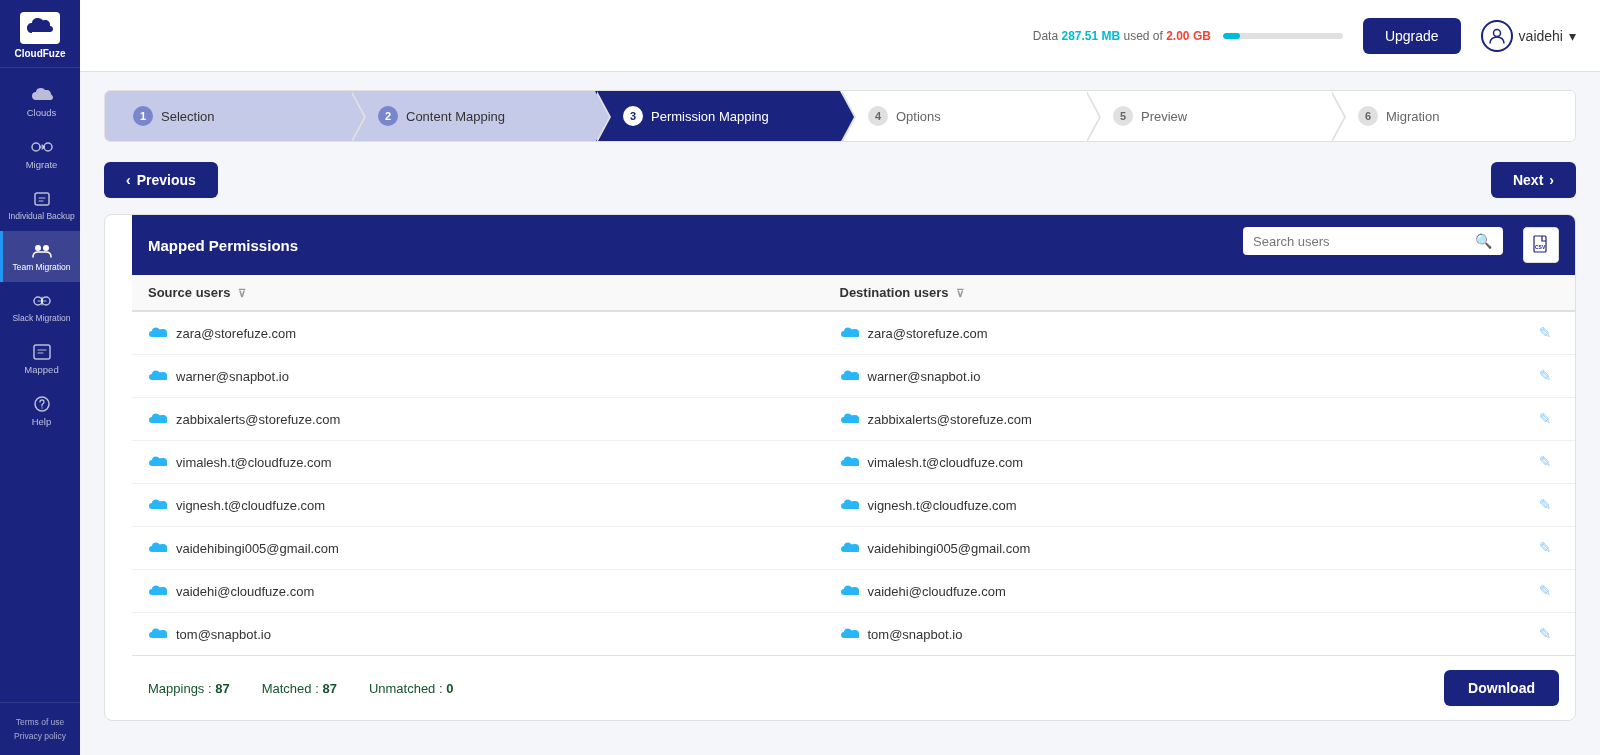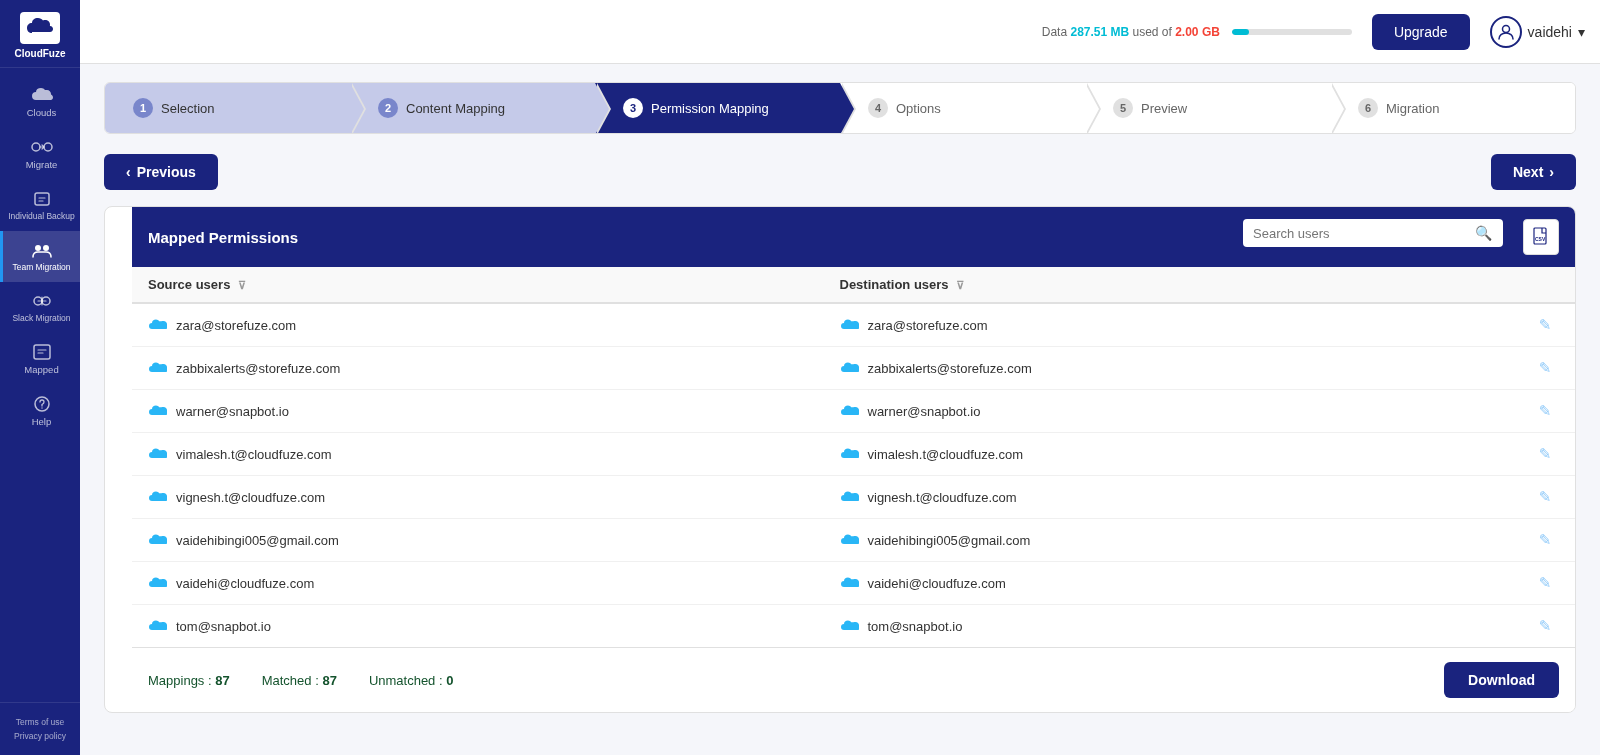--- a/index.html
+++ b/index.html
@@ -84,25 +84,25 @@
       flex: 1;
       display: flex;
       flex-direction: column;
       height: 755px;
       overflow: hidden;
     }
 
     
     .header {
       background: white;
-      height: 64px;
+      height: 72px;
       display: flex;
       align-items: center;
       justify-content: flex-end;
-      padding: 0 15px;
+      padding: 0 24px;
       border-bottom: 1px solid #e0e0e0;
       flex-shrink: 0;
     }
     .header-data {
       display: flex;
       align-items: center;
       gap: 12px;
       margin-right: 20px;
     }
     .header-data-text {
@@ -598,56 +598,56 @@
       </td>
     </tr>
             <tr>
       <td>
         <div class="user-cell">
           <div class="cloud-icon">
             <svg width="18" height="14" viewBox="0 0 18 14" fill="none">
               <path d="M3 11c-2 0-3-1.2-3-3s1-3 3-3c0-2 1.5-3.5 4-3.5 1.4 0 2.6.7 3.2 1.8C13.5 3 14 3 14.5 3c2 0 3.5 1.5 3.5 3v.3c.6.4 1 1.2 1 2-.1 1.5-1.2 2.7-2.5 2.7H3z" fill="#29b6f6"></path>
             </svg>
           </div>
-          <span>zabbixalerts@storefuze.com</span>
-        </div>
-      </td>
-      <td>
-        <div class="user-cell">
-          <div class="cloud-icon">
-            <svg width="18" height="14" viewBox="0 0 18 14" fill="none">
-              <path d="M3 11c-2 0-3-1.2-3-3s1-3 3-3c0-2 1.5-3.5 4-3.5 1.4 0 2.6.7 3.2 1.8C13.5 3 14 3 14.5 3c2 0 3.5 1.5 3.5 3v.3c.6.4 1 1.2 1 2-.1 1.5-1.2 2.7-2.5 2.7H3z" fill="#29b6f6"></path>
-            </svg>
-          </div>
-          <span>zabbixalerts@storefuze.com</span>
+          <span>warner@snapbot.io</span>
+        </div>
+      </td>
+      <td>
+        <div class="user-cell">
+          <div class="cloud-icon">
+            <svg width="18" height="14" viewBox="0 0 18 14" fill="none">
+              <path d="M3 11c-2 0-3-1.2-3-3s1-3 3-3c0-2 1.5-3.5 4-3.5 1.4 0 2.6.7 3.2 1.8C13.5 3 14 3 14.5 3c2 0 3.5 1.5 3.5 3v.3c.6.4 1 1.2 1 2-.1 1.5-1.2 2.7-2.5 2.7H3z" fill="#29b6f6"></path>
+            </svg>
+          </div>
+          <span>warner@snapbot.io</span>
         </div>
       </td>
       <td class="edit-col">
         <button class="edit-btn">✎</button>
       </td>
     </tr>
             <tr>
       <td>
         <div class="user-cell">
           <div class="cloud-icon">
             <svg width="18" height="14" viewBox="0 0 18 14" fill="none">
               <path d="M3 11c-2 0-3-1.2-3-3s1-3 3-3c0-2 1.5-3.5 4-3.5 1.4 0 2.6.7 3.2 1.8C13.5 3 14 3 14.5 3c2 0 3.5 1.5 3.5 3v.3c.6.4 1 1.2 1 2-.1 1.5-1.2 2.7-2.5 2.7H3z" fill="#29b6f6"></path>
             </svg>
           </div>
-          <span>warner@snapbot.io</span>
-        </div>
-      </td>
-      <td>
-        <div class="user-cell">
-          <div class="cloud-icon">
-            <svg width="18" height="14" viewBox="0 0 18 14" fill="none">
-              <path d="M3 11c-2 0-3-1.2-3-3s1-3 3-3c0-2 1.5-3.5 4-3.5 1.4 0 2.6.7 3.2 1.8C13.5 3 14 3 14.5 3c2 0 3.5 1.5 3.5 3v.3c.6.4 1 1.2 1 2-.1 1.5-1.2 2.7-2.5 2.7H3z" fill="#29b6f6"></path>
-            </svg>
-          </div>
-          <span>warner@snapbot.io</span>
+          <span>zabbixalerts@storefuze.com</span>
+        </div>
+      </td>
+      <td>
+        <div class="user-cell">
+          <div class="cloud-icon">
+            <svg width="18" height="14" viewBox="0 0 18 14" fill="none">
+              <path d="M3 11c-2 0-3-1.2-3-3s1-3 3-3c0-2 1.5-3.5 4-3.5 1.4 0 2.6.7 3.2 1.8C13.5 3 14 3 14.5 3c2 0 3.5 1.5 3.5 3v.3c.6.4 1 1.2 1 2-.1 1.5-1.2 2.7-2.5 2.7H3z" fill="#29b6f6"></path>
+            </svg>
+          </div>
+          <span>zabbixalerts@storefuze.com</span>
         </div>
       </td>
       <td class="edit-col">
         <button class="edit-btn">✎</button>
       </td>
     </tr>
             <tr>
       <td>
         <div class="user-cell">
           <div class="cloud-icon">

